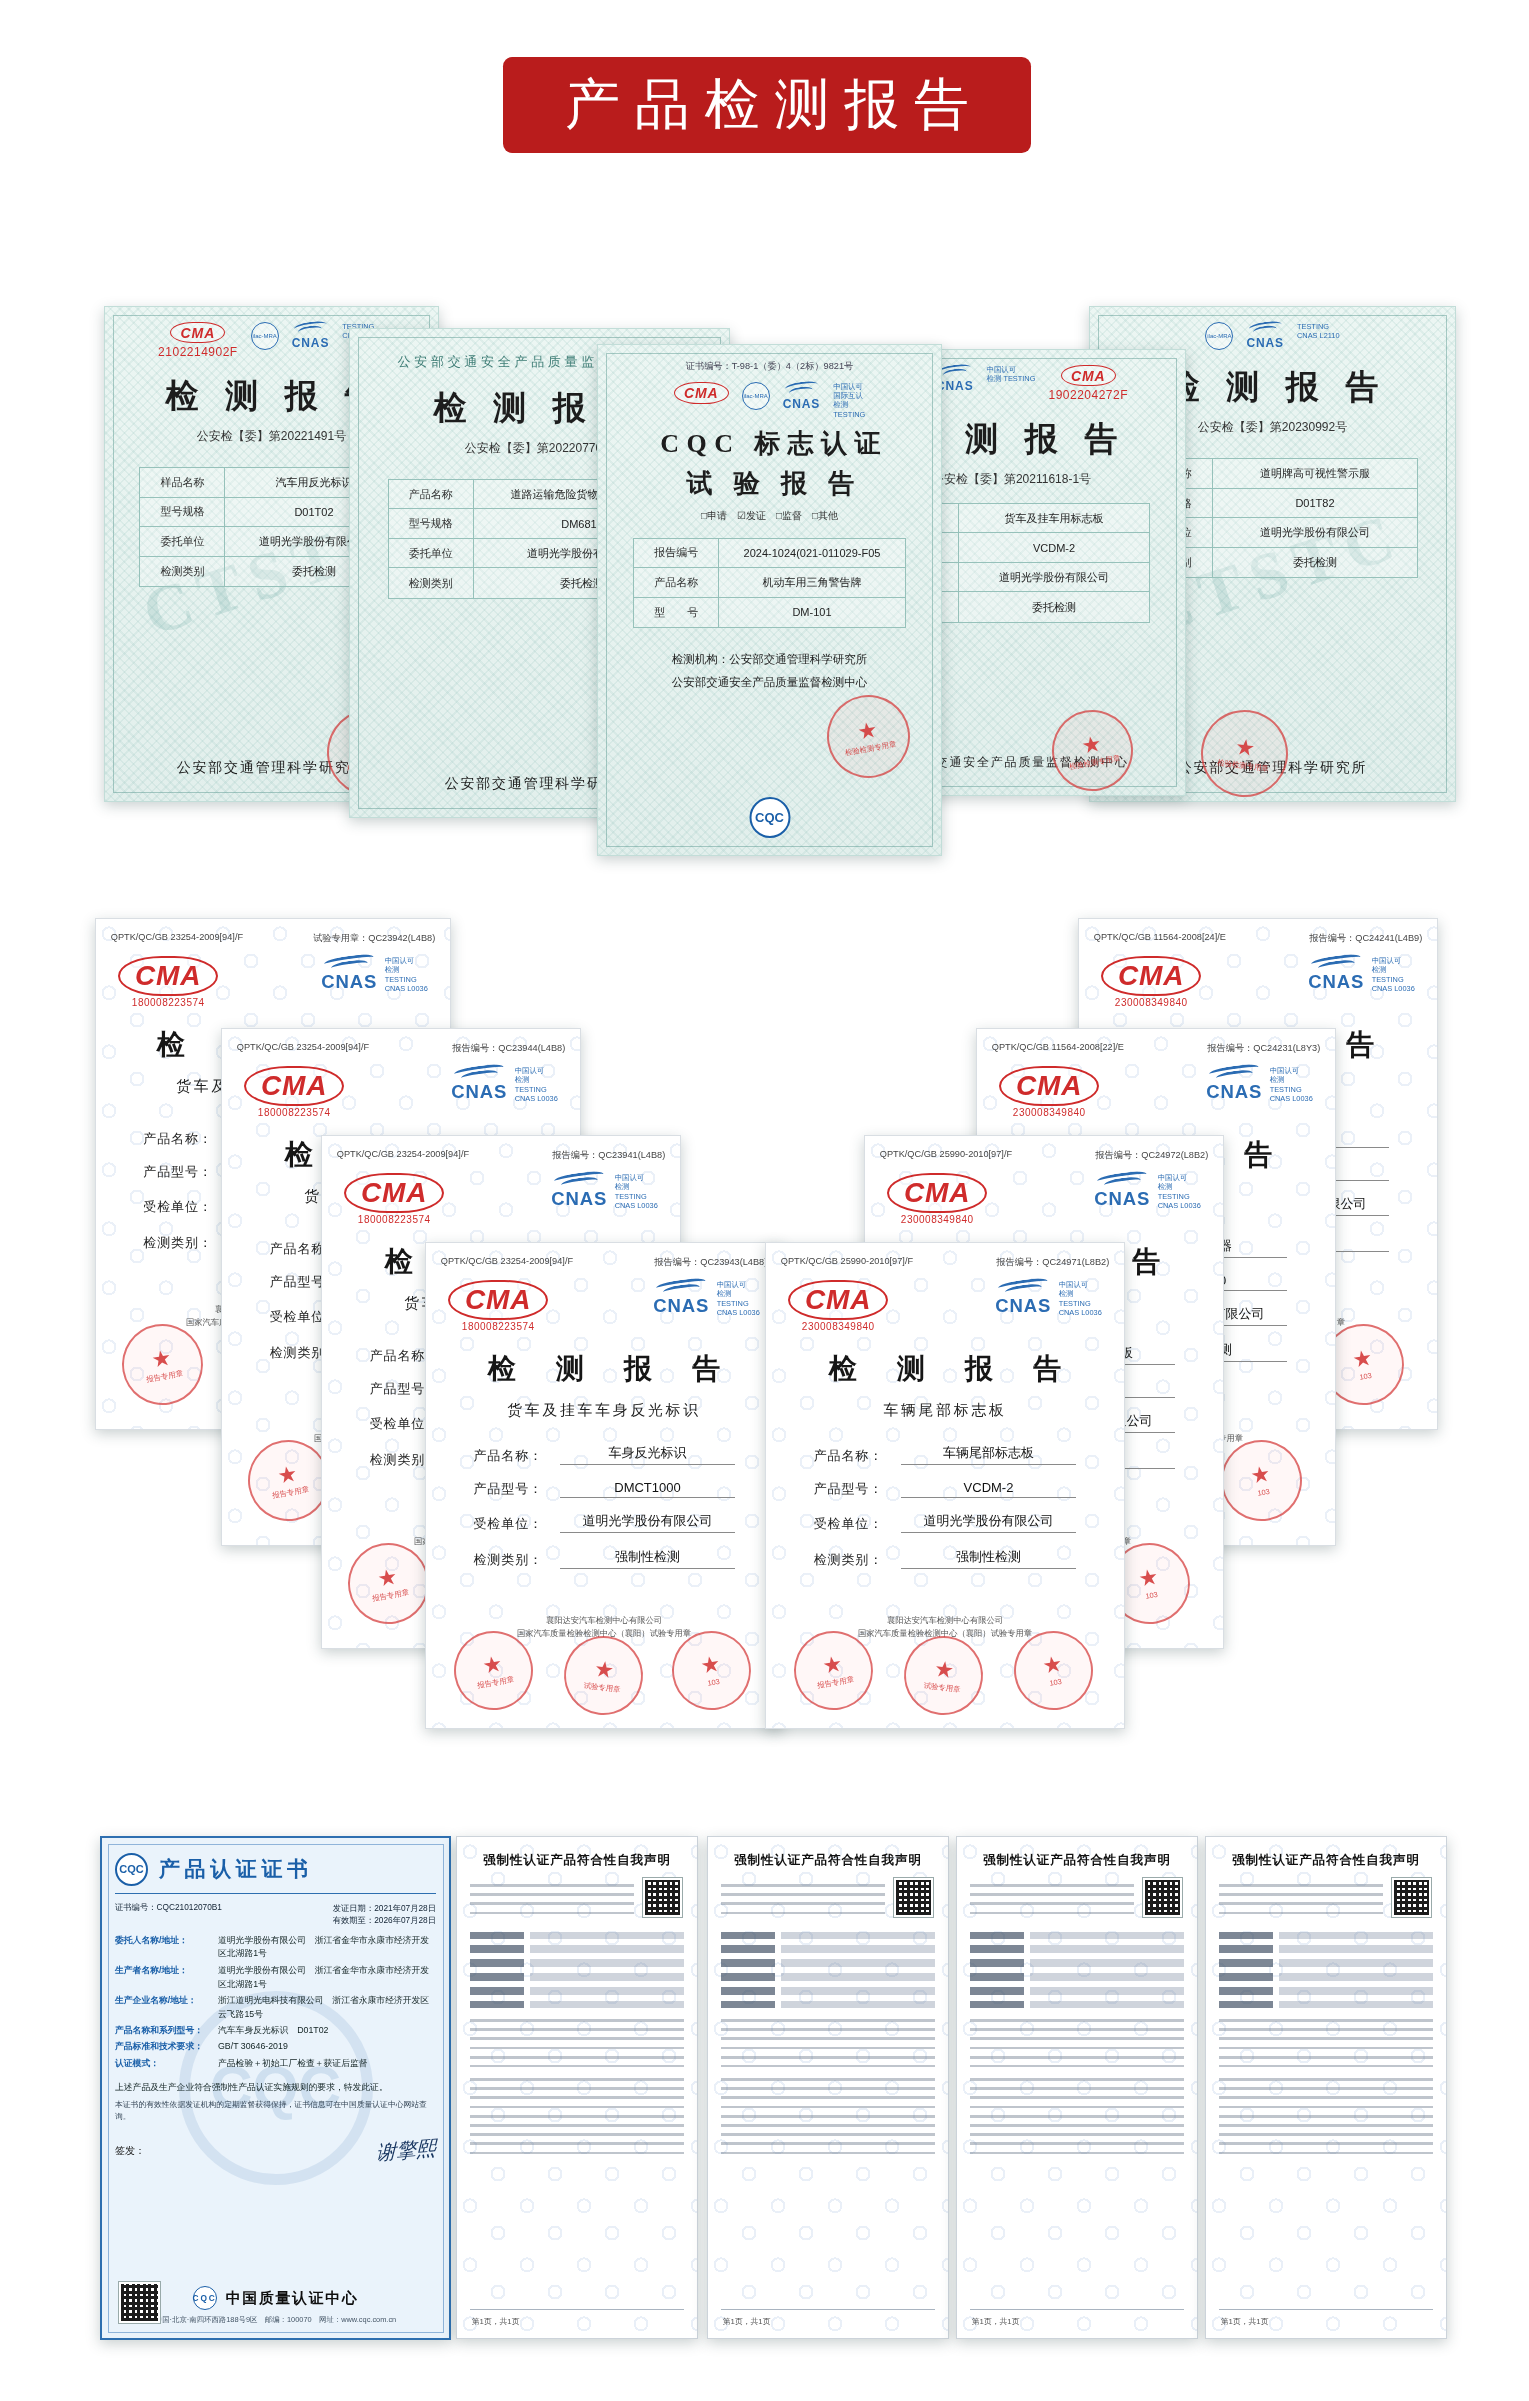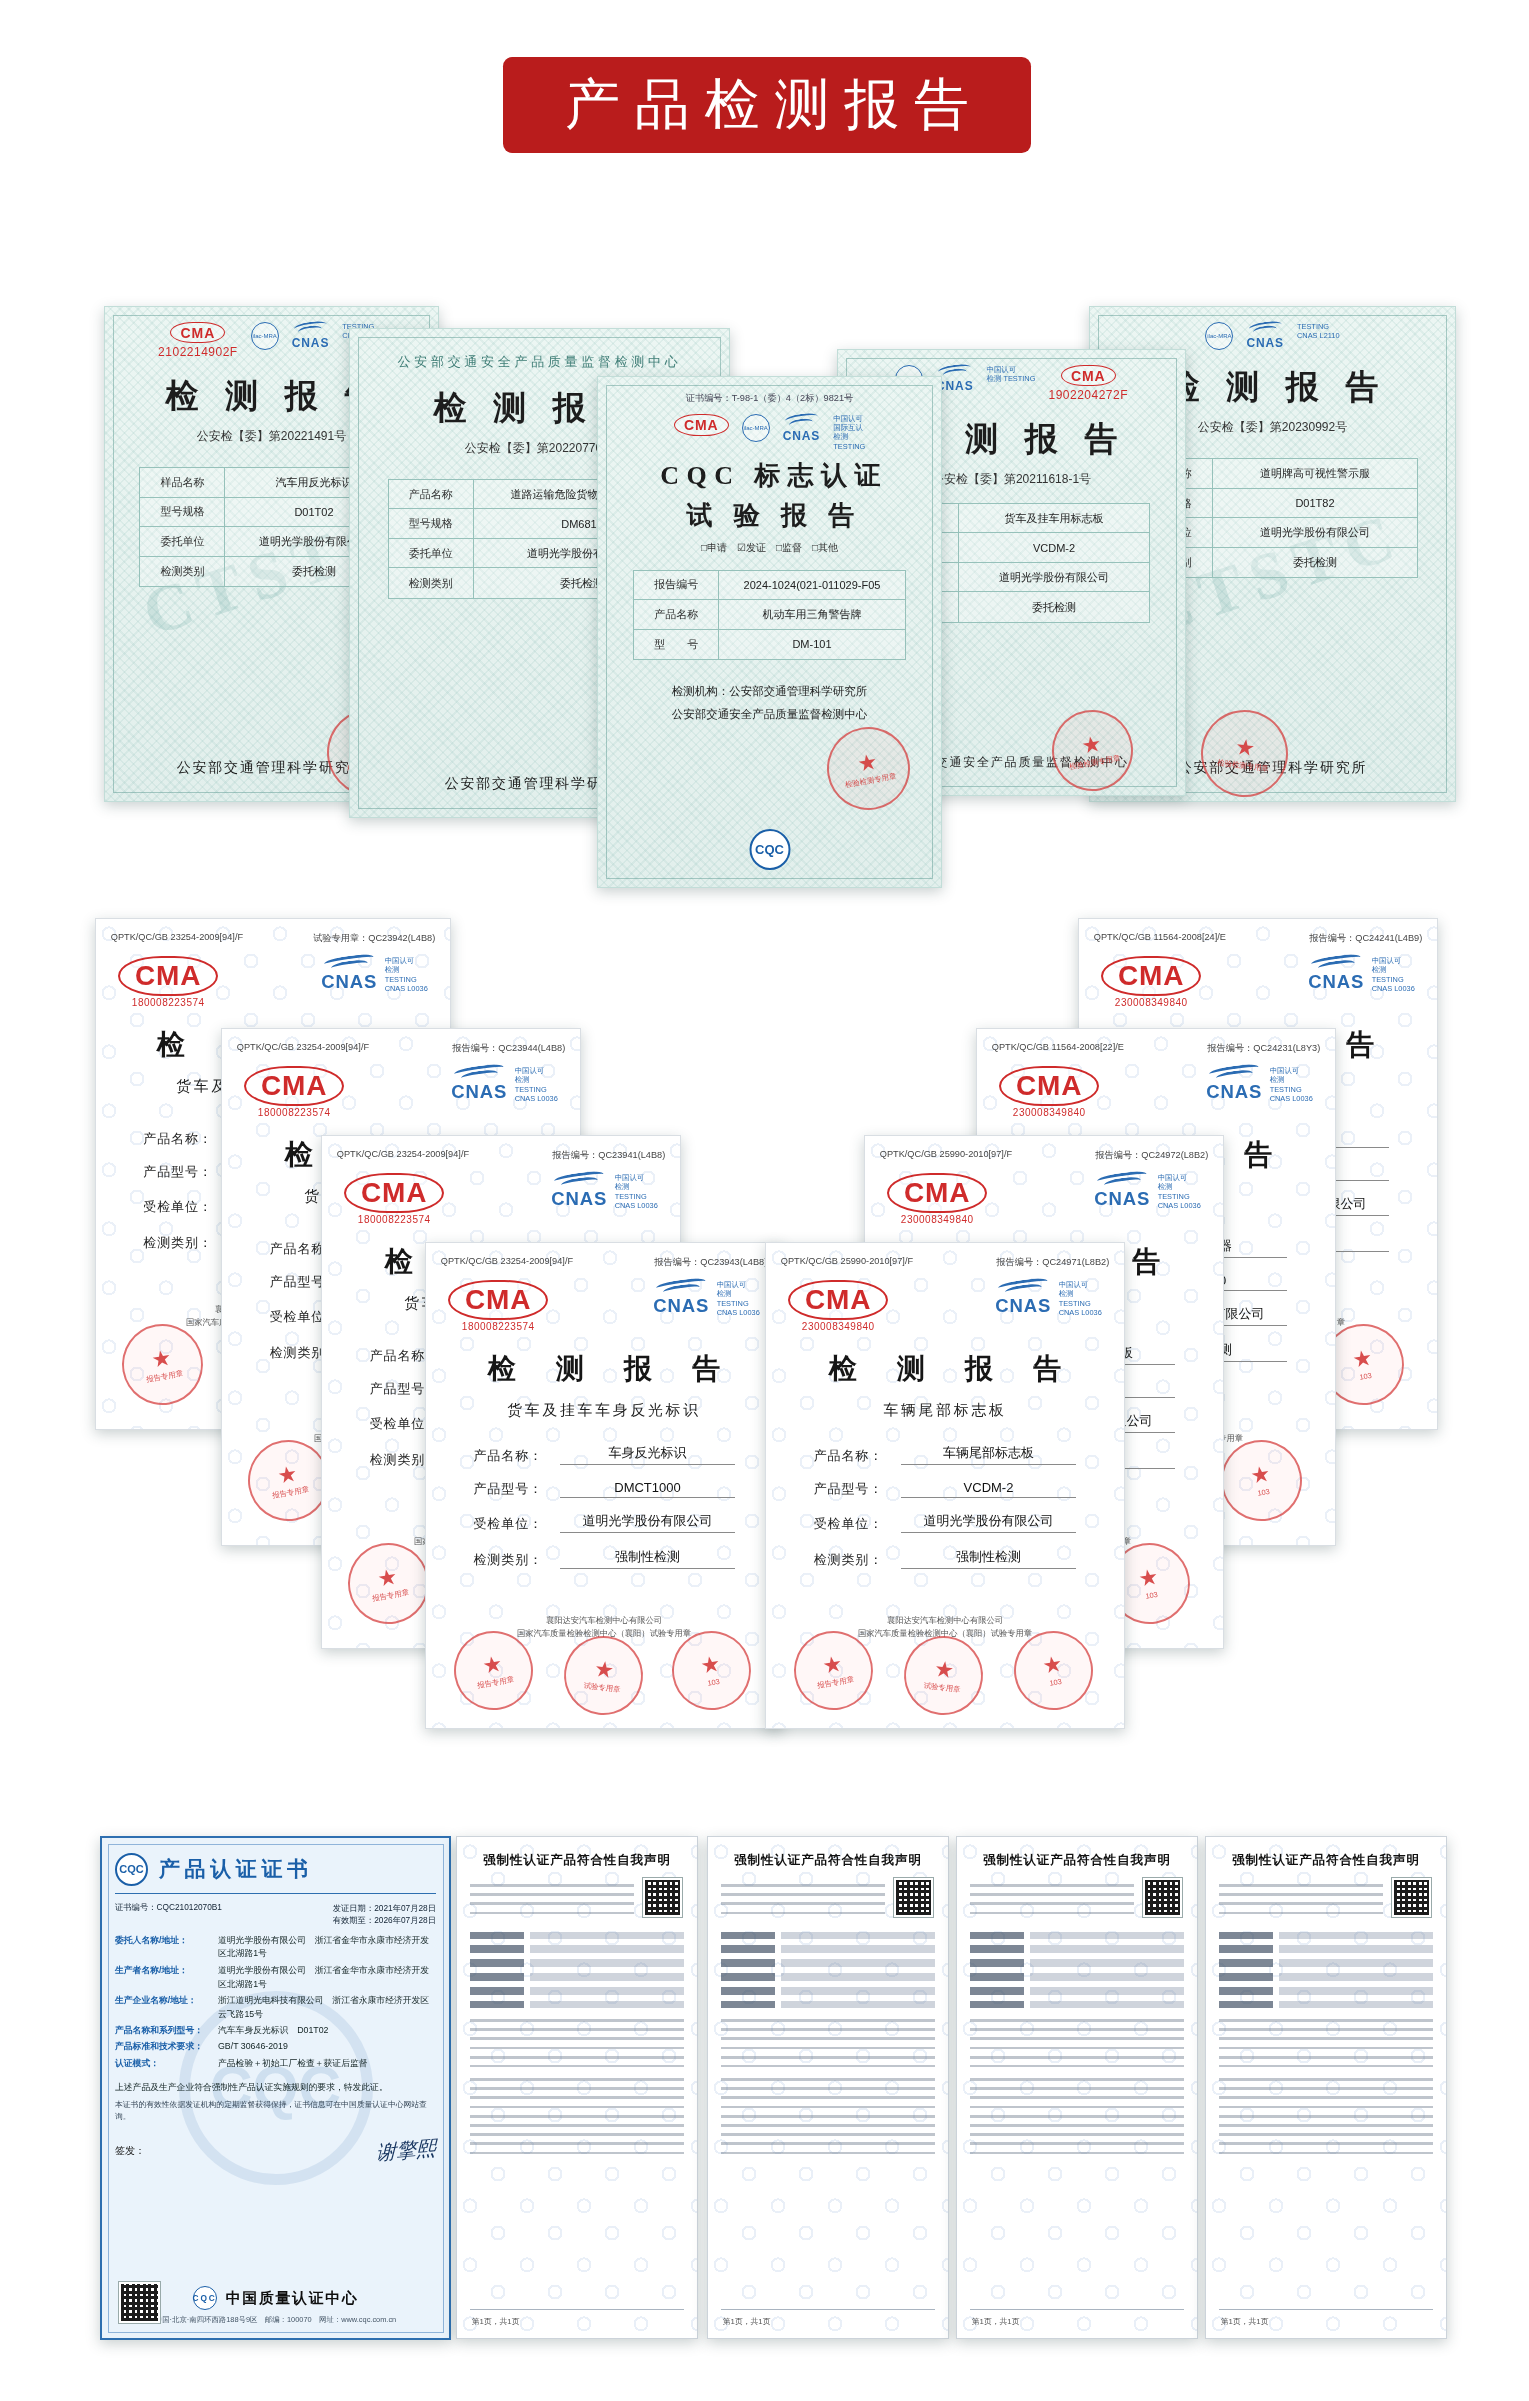--- a/index.html
+++ b/index.html
@@ -16,21 +16,21 @@
   
   .cert-top { background:
       repeating-linear-gradient(45deg, rgba(118,178,170,.12) 0 1.8px, transparent 1.8px 6.5px),
       repeating-linear-gradient(-45deg, rgba(118,178,170,.12) 0 1.8px, transparent 1.8px 6.5px),
       linear-gradient(#ecf6f3,#e2efec);
     border:0.9px solid #c2ddd8; padding:14.8px 13px; }
   .cert-top::after { content:""; position:absolute; inset:8.3px; border:1.8px solid rgba(95,155,148,.5); pointer-events:none; }
   .wm { position:absolute; left:50%; top:54%; transform:translate(-50%,-50%) rotate(-18deg); font-size:66px; font-weight:800; letter-spacing:9.2px; color:rgba(110,170,162,.22); font-family:"Liberation Serif", serif; pointer-events:none; }
   .logo-row { display:flex; align-items:flex-start; justify-content:center; gap:13px; position:relative; z-index:2; }
   .cma-wrap { text-align:center; }
-  .cma { display:inline-block; color:#cf2b2b; font-weight:800; border:1.8px solid #cf2b2b; border-radius:50% / 58%; padding:1.8px 9.2px; font-size:14px; letter-spacing:0.9px; background:rgba(255,255,255,.4); }
+  .cma { display:inline-block; color:#cf2b2b; font-weight:800; font-style:italic; border:1.8px solid #cf2b2b; border-radius:50% / 58%; padding:1.8px 9.2px; font-size:14px; letter-spacing:0.9px; background:rgba(255,255,255,.4); }
   .cma-num { color:#cf2b2b; font-size:12px; margin-top:1.8px; letter-spacing:0.5px; }
   .ilac { width:28px; height:28px; border:1.8px solid #2b6cb3; border-radius:50%; color:#2b6cb3; font-size:6px; display:flex; align-items:center; justify-content:center; text-align:center; background:rgba(255,255,255,.4); }
   .cnas { display:flex; flex-direction:column; align-items:center; color:#2b6cb3; }
   .cnas .sw { width:33px; height:9.2px; border-top:2.8px solid #2b6cb3; border-radius:50%; transform:rotate(-8deg); }
   .cnas .sw2 { width:24px; margin-top:-4.6px; }
   .cnas .lbl { font-weight:800; font-size:12px; letter-spacing:0.9px; margin-top:0.9px; }
   .cnas-cap { white-space:pre-line; color:#2b6cb3; font-size:7.4px; line-height:1.25; text-align:left; }
   .t-arc { text-align:center; color:#3f7d76; font-size:13px; letter-spacing:3.7px; margin-top:9.2px; position:relative; z-index:2; }
   .t-title { text-align:center; font-family:"Liberation Serif", serif; font-weight:bold; font-size:33px; letter-spacing:9.2px; text-indent:9.2px; color:#1d1d1d; margin-top:14.8px; position:relative; z-index:2; }
   .t-doc { text-align:center; font-size:12px; margin-top:9.2px; color:#333; position:relative; z-index:2; }
@@ -195,21 +195,21 @@
           <span class="f-value">委托检测</span>
         </div>
     </div>
     <div class="t-issuer">公安部交通管理科学研究所</div>
     <div class="stamp r2" style="width:85px;height:85px;right:37px;bottom:9.2px">
         <span class="star"></span>
         <span class="s-txt">检验检测专用章</span>
       </div>
   </div>
 
-  <div class="cert cert-top" style="left:597px;top:376px;width:345px;height:512px;z-index:5">
+  <div class="cert cert-top" style="left:597px;top:344px;width:345px;height:512px;z-index:5">
     <div class="c-hline">证书编号：T-98-1（委）4（2标）9821号</div>
     <div class="logo-row" style="margin-top:9.2px">
       <div class="cma-wrap"><span class="cma">CMA</span></div>
       <span class="ilac">ilac-MRA</span>
       <div class="cnas">
           <span class="sw"></span>
           <span class="sw sw2"></span>
           <span class="lbl">CNAS</span>
         </div>
       <div class="cnas-cap">中国认可

